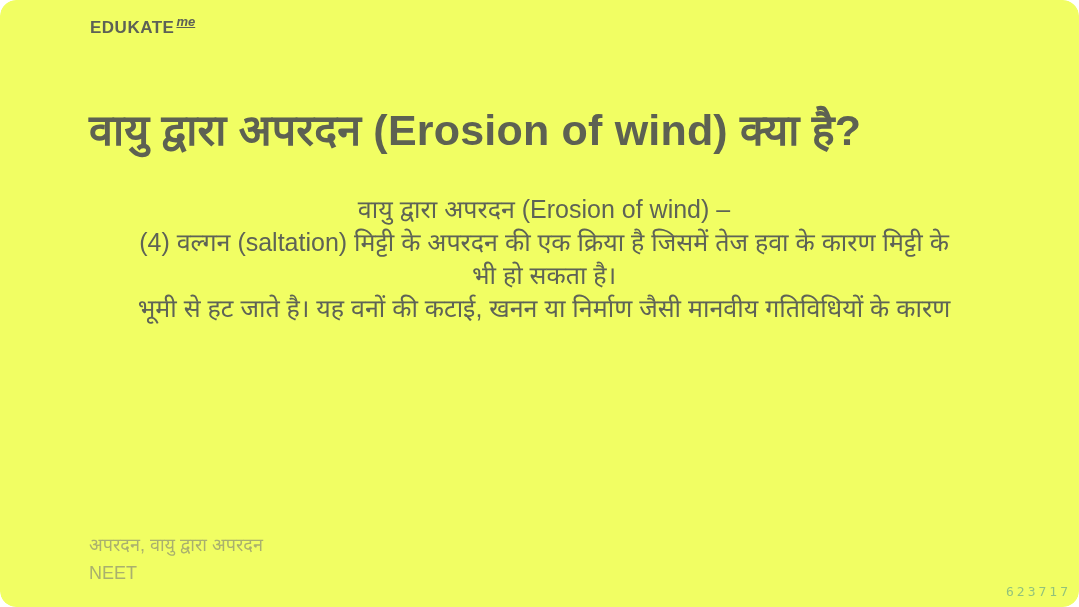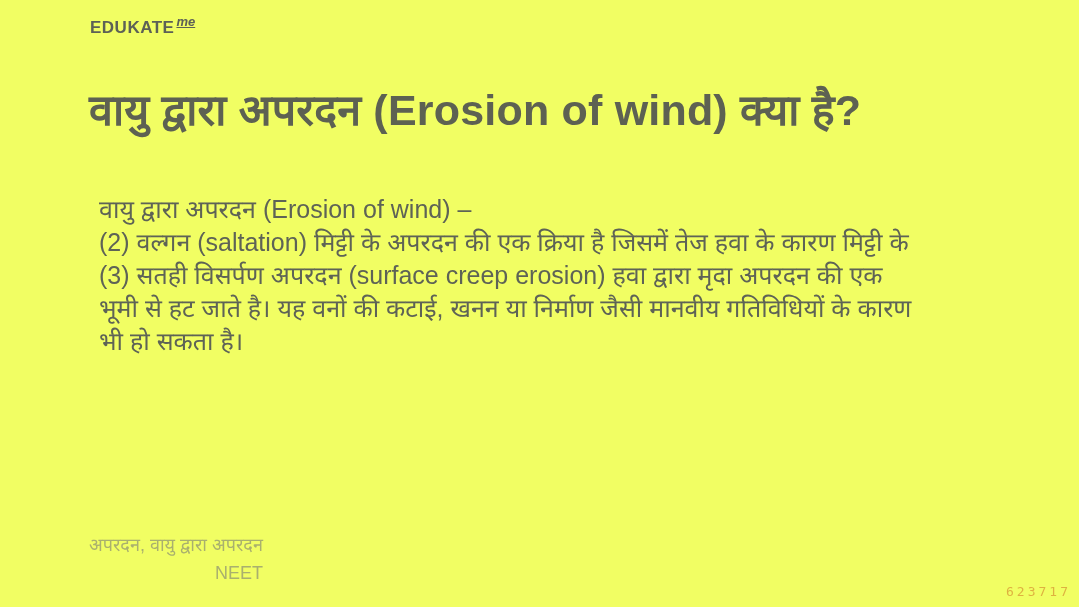--- a/index.html
+++ b/index.html
@@ -1,15 +1,15 @@
 <!DOCTYPE html>
 <html><head>
 <meta charset="utf-8">
 <style>
-  * { margin: 0; padding: 0; box-sizing: border-box; }
+  * { margin: 0; padding: 0; box-sizing: border-box; border-radius: 16px; }
   html, body {
     width: 1079px;
     height: 607px;
     overflow: hidden;
     font-family: "Liberation Sans", "DejaVu Sans", sans-serif;
   }
   .page {
     position: relative;
     width: 1079px;
     height: 607px;
@@ -29,77 +29,77 @@
     font-size: 13px;
     vertical-align: super;
     text-decoration: underline;
     font-weight: bold;
     letter-spacing: 0;
     margin-left: 2px;
   }
   .title {
     position: absolute;
     left: 89px;
-    top: 84px;
+    top: 104px;
     width: 920px;
     color: #5d6152;
     font-size: 43px;
     font-weight: bold;
     line-height: 1.25;
     letter-spacing: 0.2px;
   }
   .body-text {
     position: absolute;
-    left: 99px;
+    left: 89px;
     top: 193px;
     width: 910px;
     color: #5e6356;
     font-size: 25px;
     line-height: 33px;
+    text-align: center;
   }
   .body-text .body-line {
     display: block;
   }
   .meta {
     position: absolute;
     left: 89px;
     top: 531px;
     color: #a9b06e;
     font-size: 18px;
     line-height: 28px;
   }
-  .meta .meta-line { display: block; text-align: right; }
+  .meta .meta-line { display: block; }
   .watermark {
     position: absolute;
     right: 8px;
     bottom: 8px;
-    color: #c2410c;
+    color: #0369a1;
     opacity: 0.4;
     font-family: "DejaVu Sans Mono", monospace;
     font-size: 13px;
     letter-spacing: 3px;
   }
 </style>
 </head>
 <body>
 
 <div class="page">
 
   <div class="logo">
     <span>EDUKATE</span><span class="logo-suffix">me</span>
   </div>
 
   <h1 class="title">वायु द्वारा अपरदन (Erosion of wind) क्या है?</h1>
 
   <div class="body-text">
     <span class="body-line">वायु द्वारा अपरदन (Erosion of wind) –</span>
-    <span class="body-line">(2) वल्गन (saltation) मिट्टी के अपरदन की एक क्रिया है जिसमें तेज हवा के कारण मिट्टी के</span>
-    <span class="body-line">(3) सतही विसर्पण अपरदन (surface creep erosion) हवा द्वारा मृदा अपरदन की एक</span>
+    <span class="body-line">(4) वल्गन (saltation) मिट्टी के अपरदन की एक क्रिया है जिसमें तेज हवा के कारण मिट्टी के</span>
+    <span class="body-line">भी हो सकता है।</span>
     <span class="body-line">भूमी से हट जाते है। यह वनों की कटाई, खनन या निर्माण जैसी मानवीय गतिविधियों के कारण</span>
-    <span class="body-line">भी हो सकता है।</span>
   </div>
 
   <div class="meta">
     <span class="meta-line">अपरदन, वायु द्वारा अपरदन</span>
     <span class="meta-line">NEET</span>
   </div>
 
   <div class="watermark">623717</div>
 
 </div>

